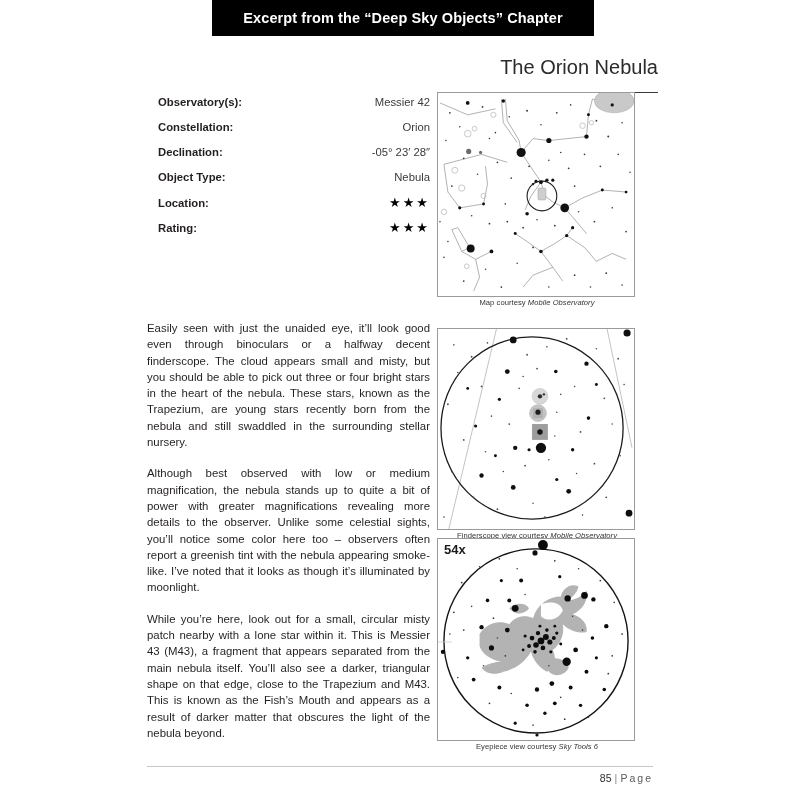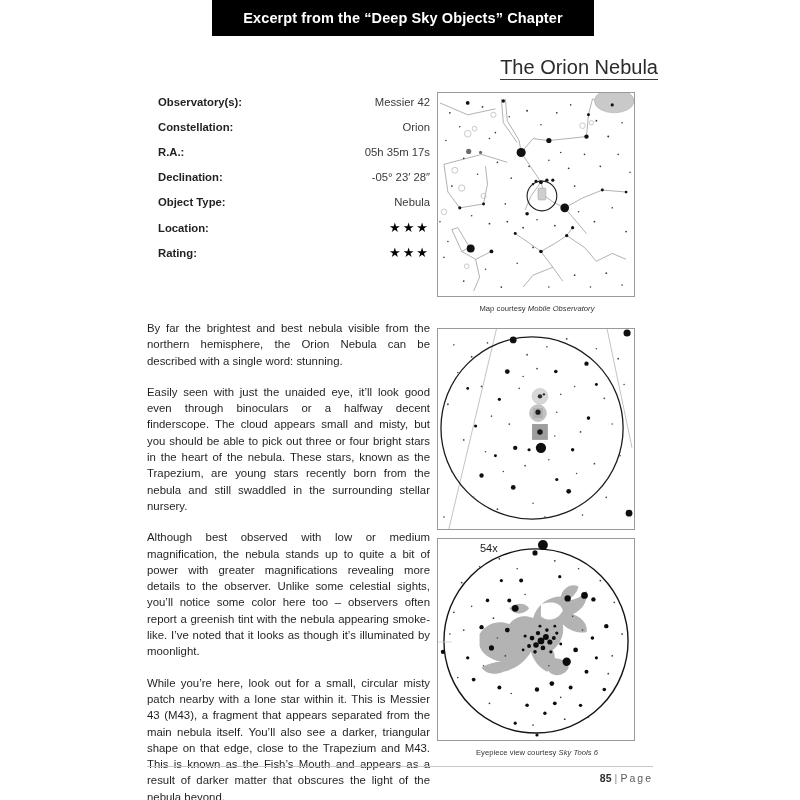--- a/index.html
+++ b/index.html
@@ -24,21 +24,21 @@
     color:#ffffff;font-size:14.5px;font-weight:bold;
     letter-spacing:.1px;white-space:nowrap;
     font-family:"Liberation Sans", sans-serif;
   }
 
   
   .article-title{
     position:absolute;right:142px;top:56px;
     font-size:20px;color:#2b2b2b;font-weight:400;
     border-bottom:1.4px solid #3a3a3a;
-    padding-bottom:1px;line-height:1.1;
+    padding-bottom:14px;line-height:1.1;
     white-space:nowrap;
   }
 
   
   .facts{
     position:absolute;left:158px;top:96px;width:272px;
   }
   .fact-row{
     display:flex;justify-content:space-between;align-items:baseline;
     height:25px;
@@ -60,47 +60,47 @@
   
   .fig{position:absolute;left:437px;width:200px;}
   .fig-frame{
     position:relative;width:198px;height:auto;
     border:1px solid #9a9a9a;background:#ffffff;
     box-sizing:border-box;overflow:hidden;
   }
   .fig-frame svg{display:block;width:100%;height:100%;}
   .fig-cap{
     font-size:7.6px;color:#333;text-align:center;
-    margin-top:7px;letter-spacing:.05px;
+    margin-top:1px;letter-spacing:.05px;
   }
   .fig-cap i{font-style:italic;}
   .zoom-tag{
     position:absolute;left:5px;top:3px;
-    font-size:11px;font-weight:normal;color:#1b1b1b;
-    background:rgba(255,255,255,.85);padding:0 1px;margin-left:36px;
+    font-size:13px;font-weight:bold;color:#1b1b1b;
+    background:rgba(255,255,255,.85);padding:0 1px;
   }
 
   #fig-map{top:92px;}
   #fig-map .fig-frame{height:205px;}
   #fig-finder{top:328px;}
   #fig-finder .fig-frame{height:202px;}
   #fig-eye{top:538px;}
   #fig-eye .fig-frame{height:203px;}
 
   
   .footer-rule{
     position:absolute;left:147px;top:766px;width:506px;height:1px;
     background:#c8c8c8;
   }
   .footer-page{
     position:absolute;right:147px;top:772px;
     font-size:10.5px;color:#5a5a5a;
     letter-spacing:.2px;white-space:nowrap;
   }
-  .footer-page .num{font-weight:bold;color:#2d2d2d;letter-spacing:0;margin-left:36px;}
+  .footer-page .num{font-weight:normal;color:#2d2d2d;letter-spacing:0;margin-left:36px;}
   .footer-page .pipe{margin:0 3px;color:#888;}
   .footer-page .word{letter-spacing:2px;}
 </style>
 </head>
 <body>
 
 <div class="page">
 
   <div class="banner">
     <span class="banner-text">Excerpt from the “Deep Sky Objects” Chapter</span>
@@ -112,44 +112,39 @@
 
     <div class="fact-row">
       <span class="fact-label">Observatory(s):</span>
       <span class="fact-value">Messier 42</span>
     </div>
     <div class="fact-row">
       <span class="fact-label">Constellation:</span>
       <span class="fact-value">Orion</span>
     </div>
     <div class="fact-row">
-      <span class="fact-label">R.A.:</span>
-      <span class="fact-value">05h 35m 17s</span>
-    </div>
-    <div class="fact-row">
       <span class="fact-label">Declination:</span>
       <span class="fact-value">-05° 23′ 28″</span>
     </div>
     <div class="fact-row">
       <span class="fact-label">Object Type:</span>
       <span class="fact-value">Nebula</span>
     </div>
     <div class="fact-row">
       <span class="fact-label">Location:</span>
       <span class="fact-value stars">★★★</span>
     </div>
     <div class="fact-row">
       <span class="fact-label">Rating:</span>
       <span class="fact-value stars">★★★</span>
     </div>
 
   </div>
 
   <div class="body-col">
-    <p class="para">By far the brightest and best nebula visible from the northern hemisphere, the Orion Nebula can be described with a single word: stunning.</p>
     <p class="para">Easily seen with just the unaided eye, it’ll look good even through binoculars or a halfway decent finderscope. The cloud appears small and misty, but you should be able to pick out three or four bright stars in the heart of the nebula. These stars, known as the Trapezium, are young stars recently born from the nebula and still swaddled in the surrounding stellar nursery.</p>
     <p class="para">Although best observed with low or medium magnification, the nebula stands up to quite a bit of power with greater magnifications revealing more details to the observer. Unlike some celestial sights, you’ll notice some color here too – observers often report a greenish tint with the nebula appearing smoke-like. I’ve noted that it looks as though it’s illuminated by moonlight.</p>
     <p class="para">While you’re here, look out for a small, circular misty patch nearby with a lone star within it. This is Messier 43 (M43), a fragment that appears separated from the main nebula itself. You’ll also see a darker, triangular shape on that edge, close to the Trapezium and M43. This is known as the Fish’s Mouth and appears as a result of darker matter that obscures the light of the nebula beyond.</p>
 
   </div>
 
   <div class="fig" id="fig-map">
     <div class="fig-frame">
       <svg viewBox="0 0 198 205" xmlns="http://www.w3.org/2000/svg" aria-hidden="true">
         <rect width="198" height="205" fill="#ffffff"></rect>

